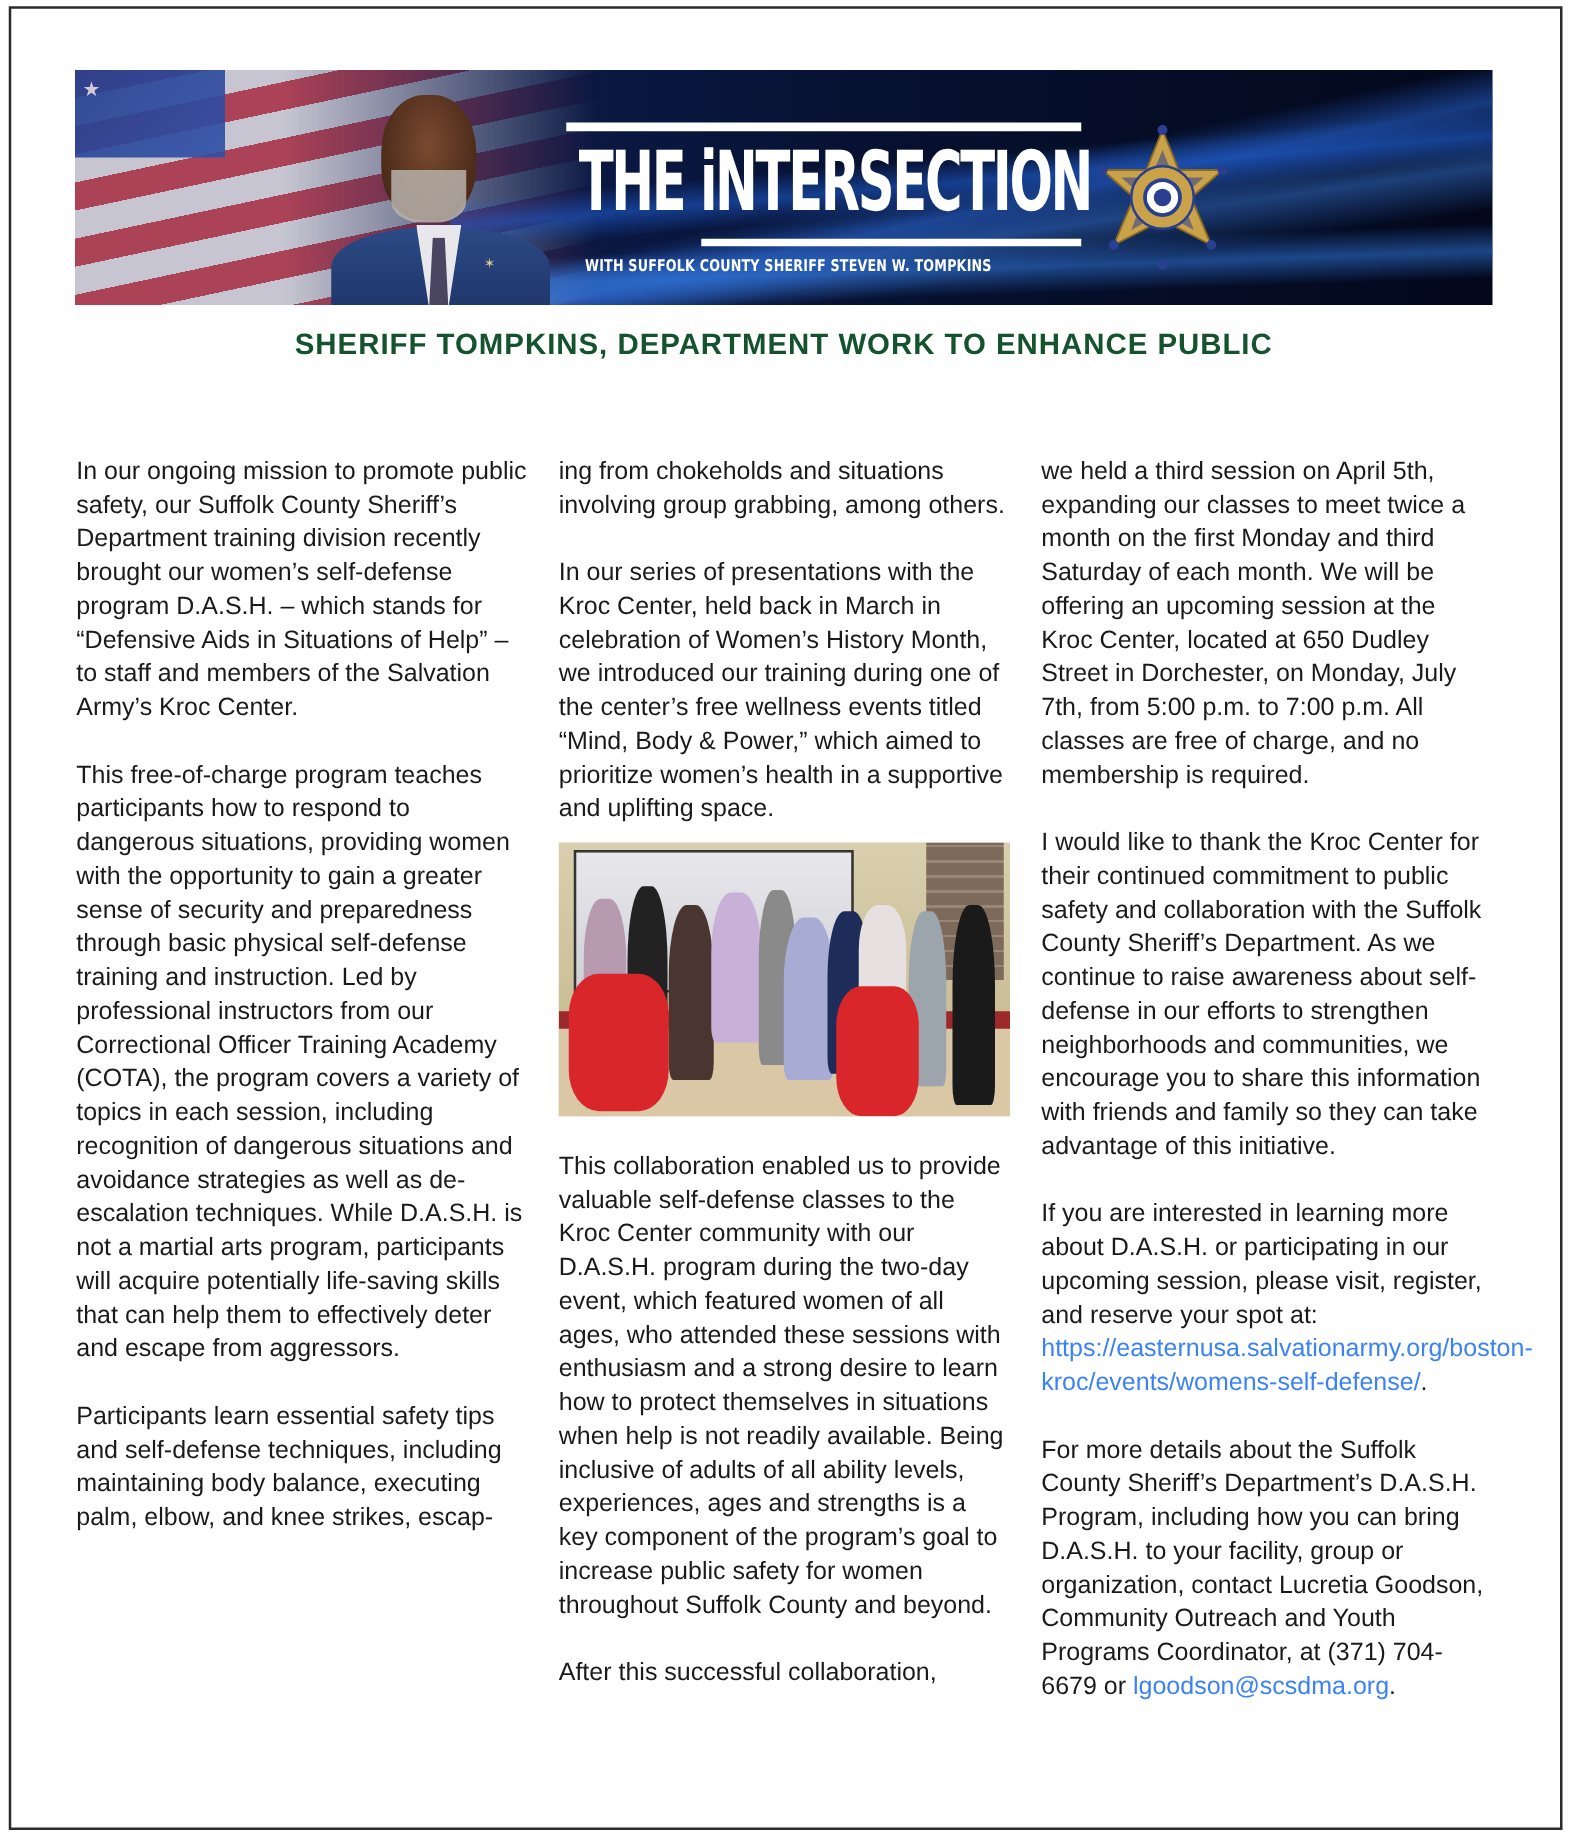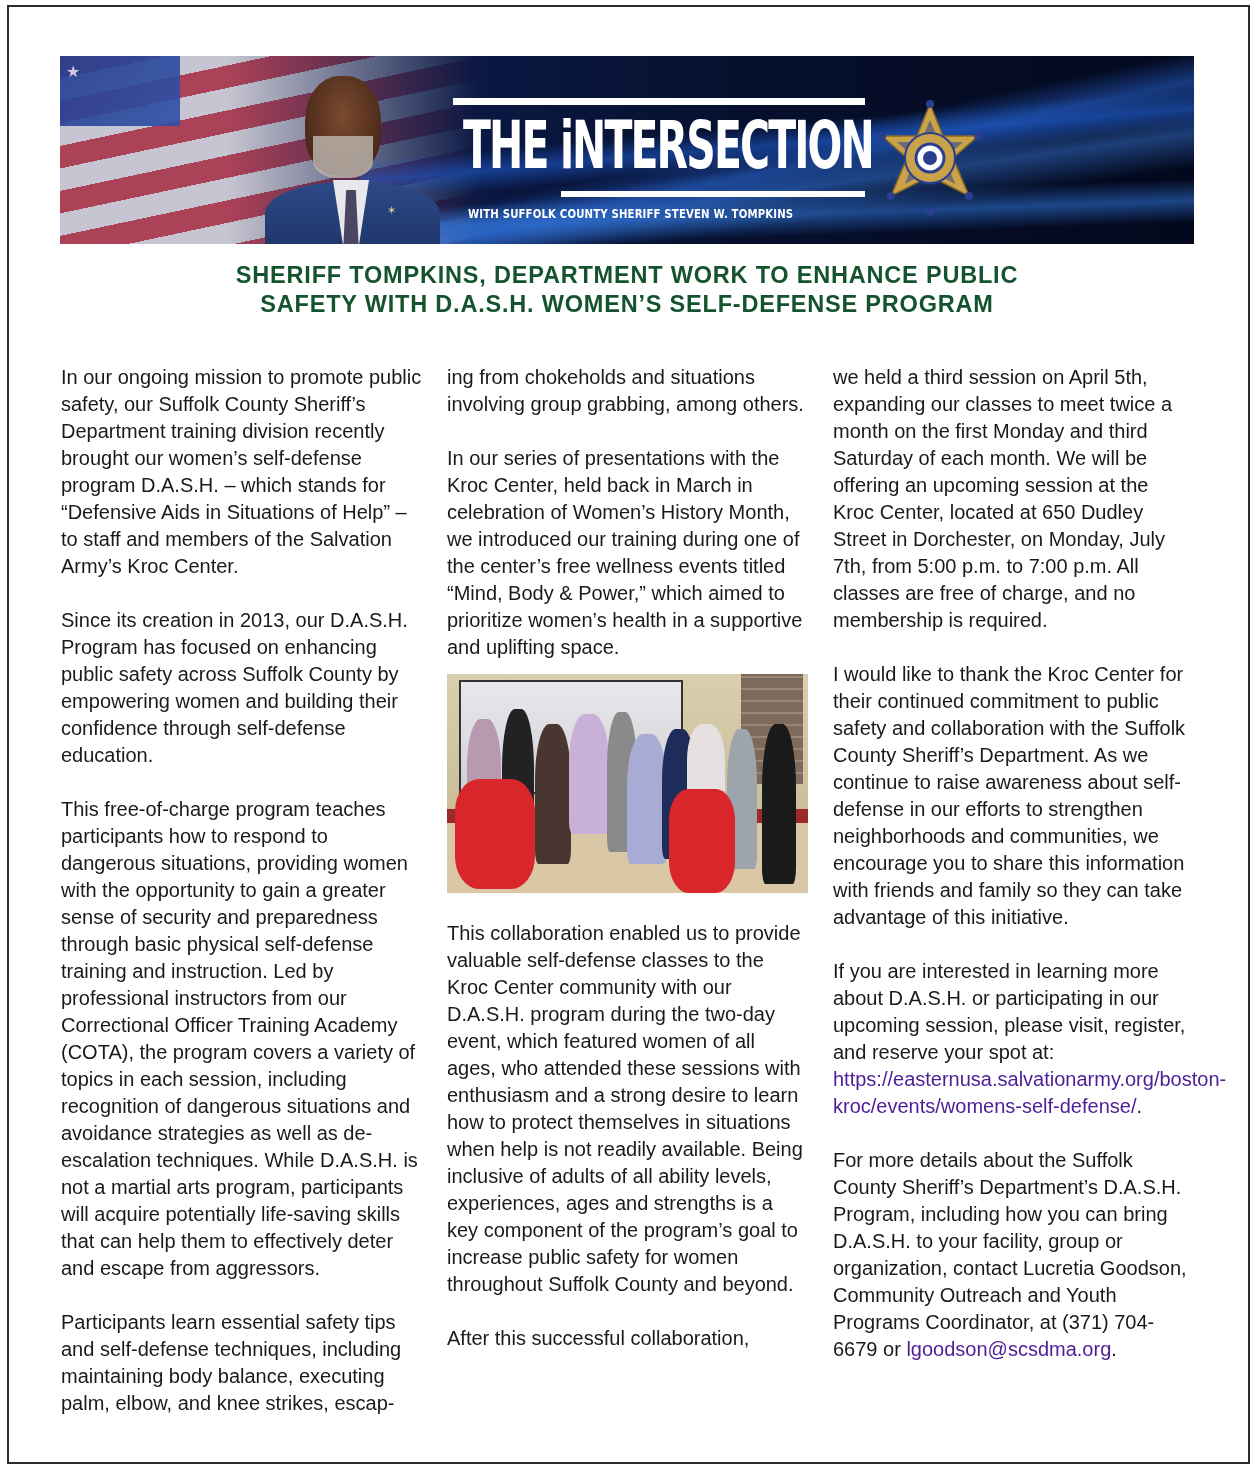--- a/index.html
+++ b/index.html
@@ -106,21 +106,21 @@
   .photo .brick {
     position: absolute; right: 5px; top: 0; width: 62px; height: 110px;
     background: repeating-linear-gradient(0deg, #7d6a5a 0 10px, #9a8676 10px 12px);
   }
   .photo .floor {
     position: absolute; left: 0; bottom: 0; width: 100%; height: 70px; background: #d9c7a6;
   }
   .photo .redband { position: absolute; left: 0; top: 135px; width: 100%; height: 15px; background: #9c2a2a; }
   .person { position: absolute; border-radius: 40% 40% 10% 10%; }
   .suit-red { position: absolute; background: #d8262a; border-radius: 30%; }
-  .col a { color: #4c1d95; text-decoration: none; }
+  .col a { color: #3b82f6; text-decoration: none; }
 </style>
 </head>
 <body>
 
 <div class="frame"></div>
 
 <div class="banner">
   <div class="flag"></div>
   <div class="flag-canton">
       <span class="flag-star">★</span>
@@ -150,26 +150,24 @@
       <circle cx="14" cy="96" r="4" fill="#2a3f8f"></circle>
       <circle cx="53" cy="112" r="4" fill="#2a3f8f"></circle>
     <circle cx="53" cy="58" r="25" fill="#c9a24a" stroke="#2a3f8f" stroke-width="2"></circle>
     <circle cx="53" cy="58" r="14" fill="#ffffff" stroke="#2a3f8f" stroke-width="3"></circle>
     <circle cx="53" cy="58" r="7" fill="#2a3f8f"></circle>
   </svg>
 </div>
 
 <div class="title">
   <div>SHERIFF TOMPKINS, DEPARTMENT WORK TO ENHANCE PUBLIC</div>
-  <div>SAFETY WITH D.A.S.H. WOMEN’S SELF-DEFENSE PROGRAM</div>
 </div>
 
 <div class="col col1">
   <p>In our ongoing mission to promote public safety, our Suffolk County Sheriff’s Department training division recently brought our women’s self-defense program D.A.S.H. – which stands for “Defensive Aids in Situations of Help” – to staff and members of the Salvation Army’s Kroc Center.</p>
-  <p>Since its creation in 2013, our D.A.S.H. Program has focused on enhancing public safety across Suffolk County by empowering women and building their confidence through self-defense education.</p>
   <p>This free-of-charge program teaches participants how to respond to dangerous situations, providing women with the opportunity to gain a greater sense of security and preparedness through basic physical self-defense training and instruction. Led by professional instructors from our Correctional Officer Training Academy (COTA), the program covers a variety of topics in each session, including recognition of dangerous situations and avoidance strategies as well as de-escalation techniques. While D.A.S.H. is not a martial arts program, participants will acquire potentially life-saving skills that can help them to effectively deter and escape from aggressors.</p>
   <p>Participants learn essential safety tips and self-defense techniques, including maintaining body balance, executing palm, elbow, and knee strikes, escap-</p>
 </div>
 
 <div class="col col2">
   <p>ing from chokeholds and situations involving group grabbing, among others.</p>
   <p style="margin-bottom:0">In our series of presentations with the Kroc Center, held back in March in celebration of Women’s History Month, we introduced our training during one of the center’s free wellness events titled “Mind, Body &amp; Power,” which aimed to prioritize women’s health in a supportive and uplifting space.</p>
   <div class="photo" title="Group photo of D.A.S.H. participants with two instructors in red protective suits">
     <div class="screen"></div>
     <div class="brick"></div>

